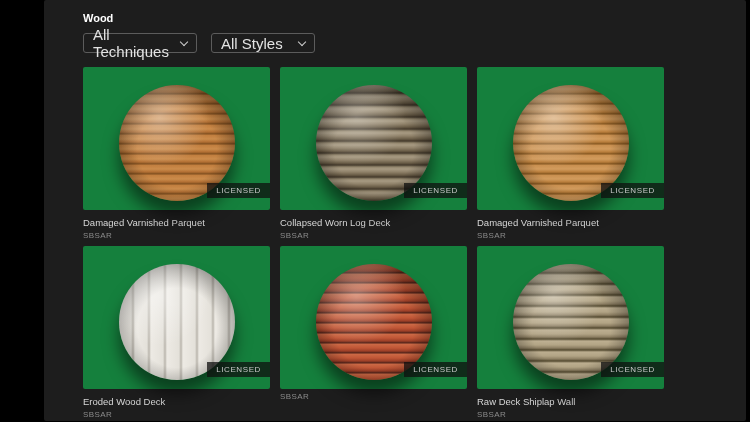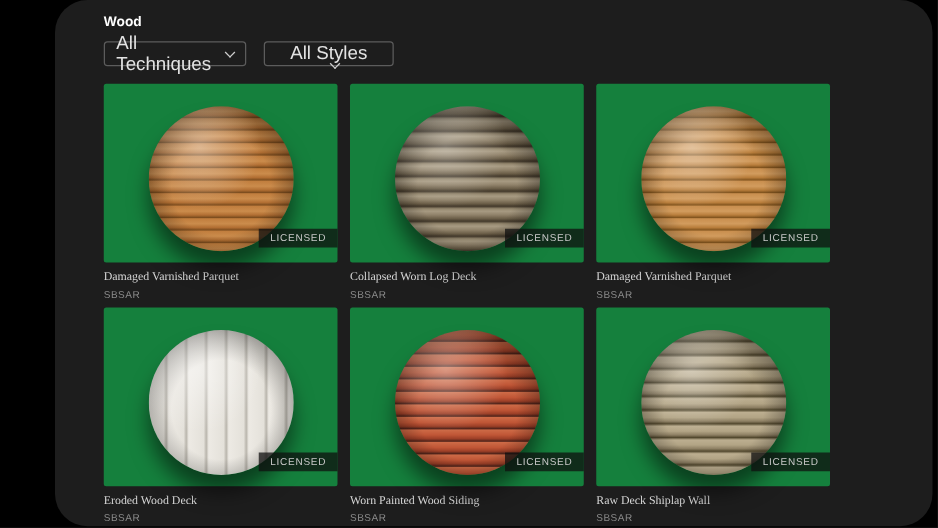--- a/index.html
+++ b/index.html
@@ -2,35 +2,35 @@
 <html><head>
 <meta charset="utf-8">
 <style>
   html,body{margin:0;padding:0;}
   body{
     width:750px;height:422px;background:#000;overflow:hidden;
     font-family:"Liberation Sans", sans-serif;position:relative;
   }
   .panel{
     position:absolute;left:44px;top:0;width:702px;height:421px;
-    background:#1d1d1d;border-radius:26px;box-sizing:border-box;
+    background:#1d1d1d;border-radius:2px;box-sizing:border-box;
     padding:8px 0 0 39px;
   }
   .category-title{
     font-size:11px;font-weight:bold;color:#ffffff;margin:4px 0 9px 0;
   }
   .filters{display:flex;gap:14px;margin-bottom:14px;}
   .filter{
     display:flex;align-items:center;justify-content:space-between;
     height:20px;box-sizing:border-box;padding:0 9px;
     border:1px solid #5c5c5c;border-radius:3px;background:#1d1d1d;
     color:#e3e3e3;font-size:15px;cursor:pointer;
   }
   .filter.techniques{width:114px;}
-  .filter.styles{width:104px;flex-direction:column;}
+  .filter.styles{width:104px;}
   .chev{
     width:5px;height:5px;border-right:1.5px solid #cfcfcf;border-bottom:1.5px solid #cfcfcf;
     transform:rotate(45deg);margin-left:10px;margin-top:-3px;flex:none;
   }
   .grid{
     display:grid;grid-template-columns:repeat(3,187px);
     column-gap:10px;row-gap:6px;
   }
   .card{width:187px;cursor:pointer;}
   .tile{
@@ -65,21 +65,21 @@
   .s6{background-image:
     radial-gradient(circle at 35% 28%, rgba(255,255,255,0.35), rgba(255,255,255,0) 44%),
     radial-gradient(circle at 50% 55%, rgba(0,0,0,0) 46%, rgba(0,0,0,0.62) 94%),
     repeating-linear-gradient(180deg,#bcae90 0px,#b2a485 4px,#8d7f63 7px,#53492f 9px,#bcae90 11px);}
   .badge{
     position:absolute;right:0;bottom:12px;
     background:rgba(15,15,15,0.74);color:#c9c9c9;
     font-size:8px;letter-spacing:0.6px;padding:3px 9px;
   }
   .name{margin-top:7px;font-size:9.5px;color:#d6d6d6;line-height:11px;
-    white-space:nowrap;overflow:hidden;font-family:Liberation Serif, serif;}
+    white-space:nowrap;overflow:hidden;}
   .fmt{margin-top:3px;font-size:8px;color:#8b8b8b;letter-spacing:0.4px;line-height:9px;}
 </style>
 </head>
 <body>
 
 <div class="panel">
 
   <div class="category-title">Wood</div>
 
   <div class="filters">
@@ -129,21 +129,20 @@
       </div>
       <div class="name">Eroded Wood Deck</div>
       <div class="fmt">SBSAR</div>
     </div>
 
     <div class="card">
       <div class="tile">
         <div class="sphere s5"></div>
         <div class="badge">LICENSED</div>
       </div>
-      <div class="name">Worn Painted Wood Siding</div>
       <div class="fmt">SBSAR</div>
     </div>
 
     <div class="card">
       <div class="tile">
         <div class="sphere s6"></div>
         <div class="badge">LICENSED</div>
       </div>
       <div class="name">Raw Deck Shiplap Wall</div>
       <div class="fmt">SBSAR</div>

